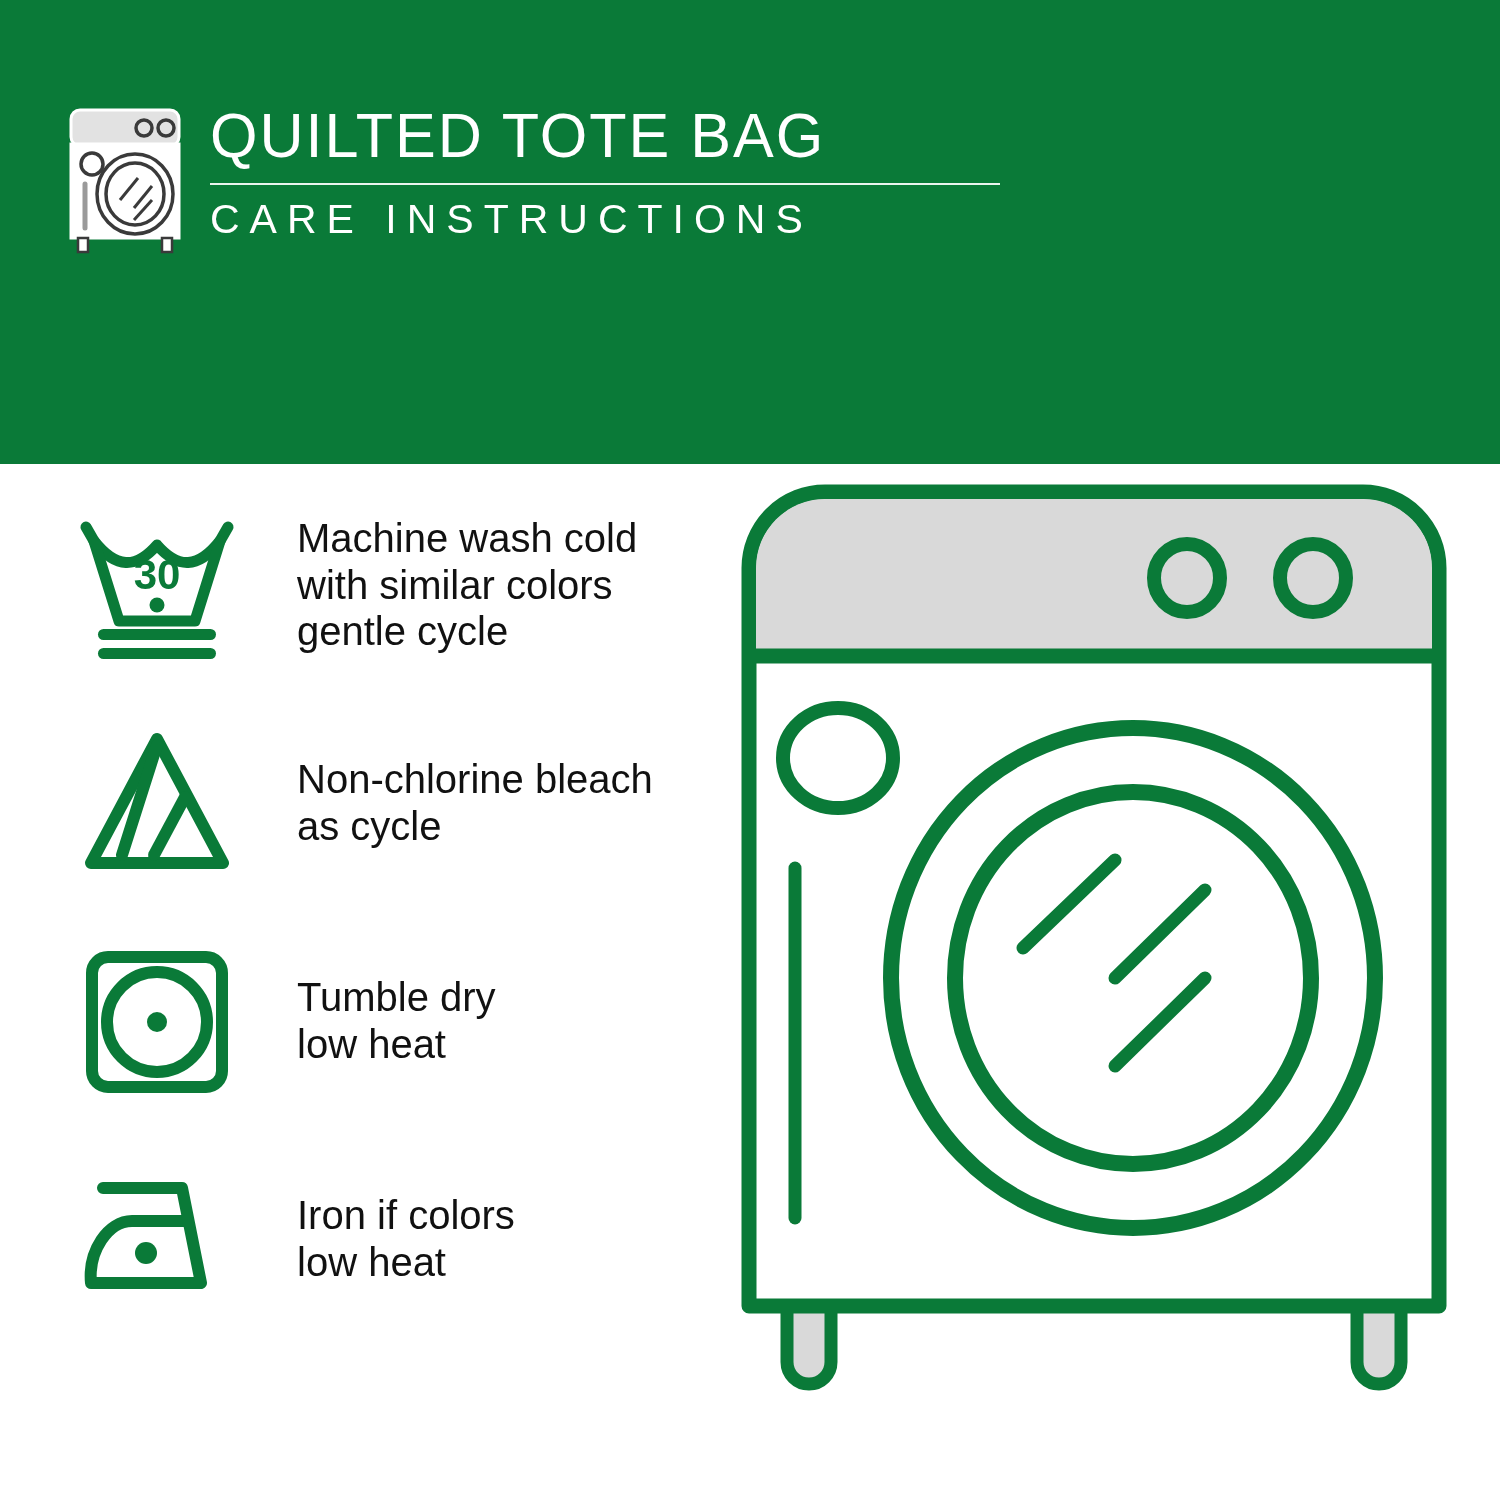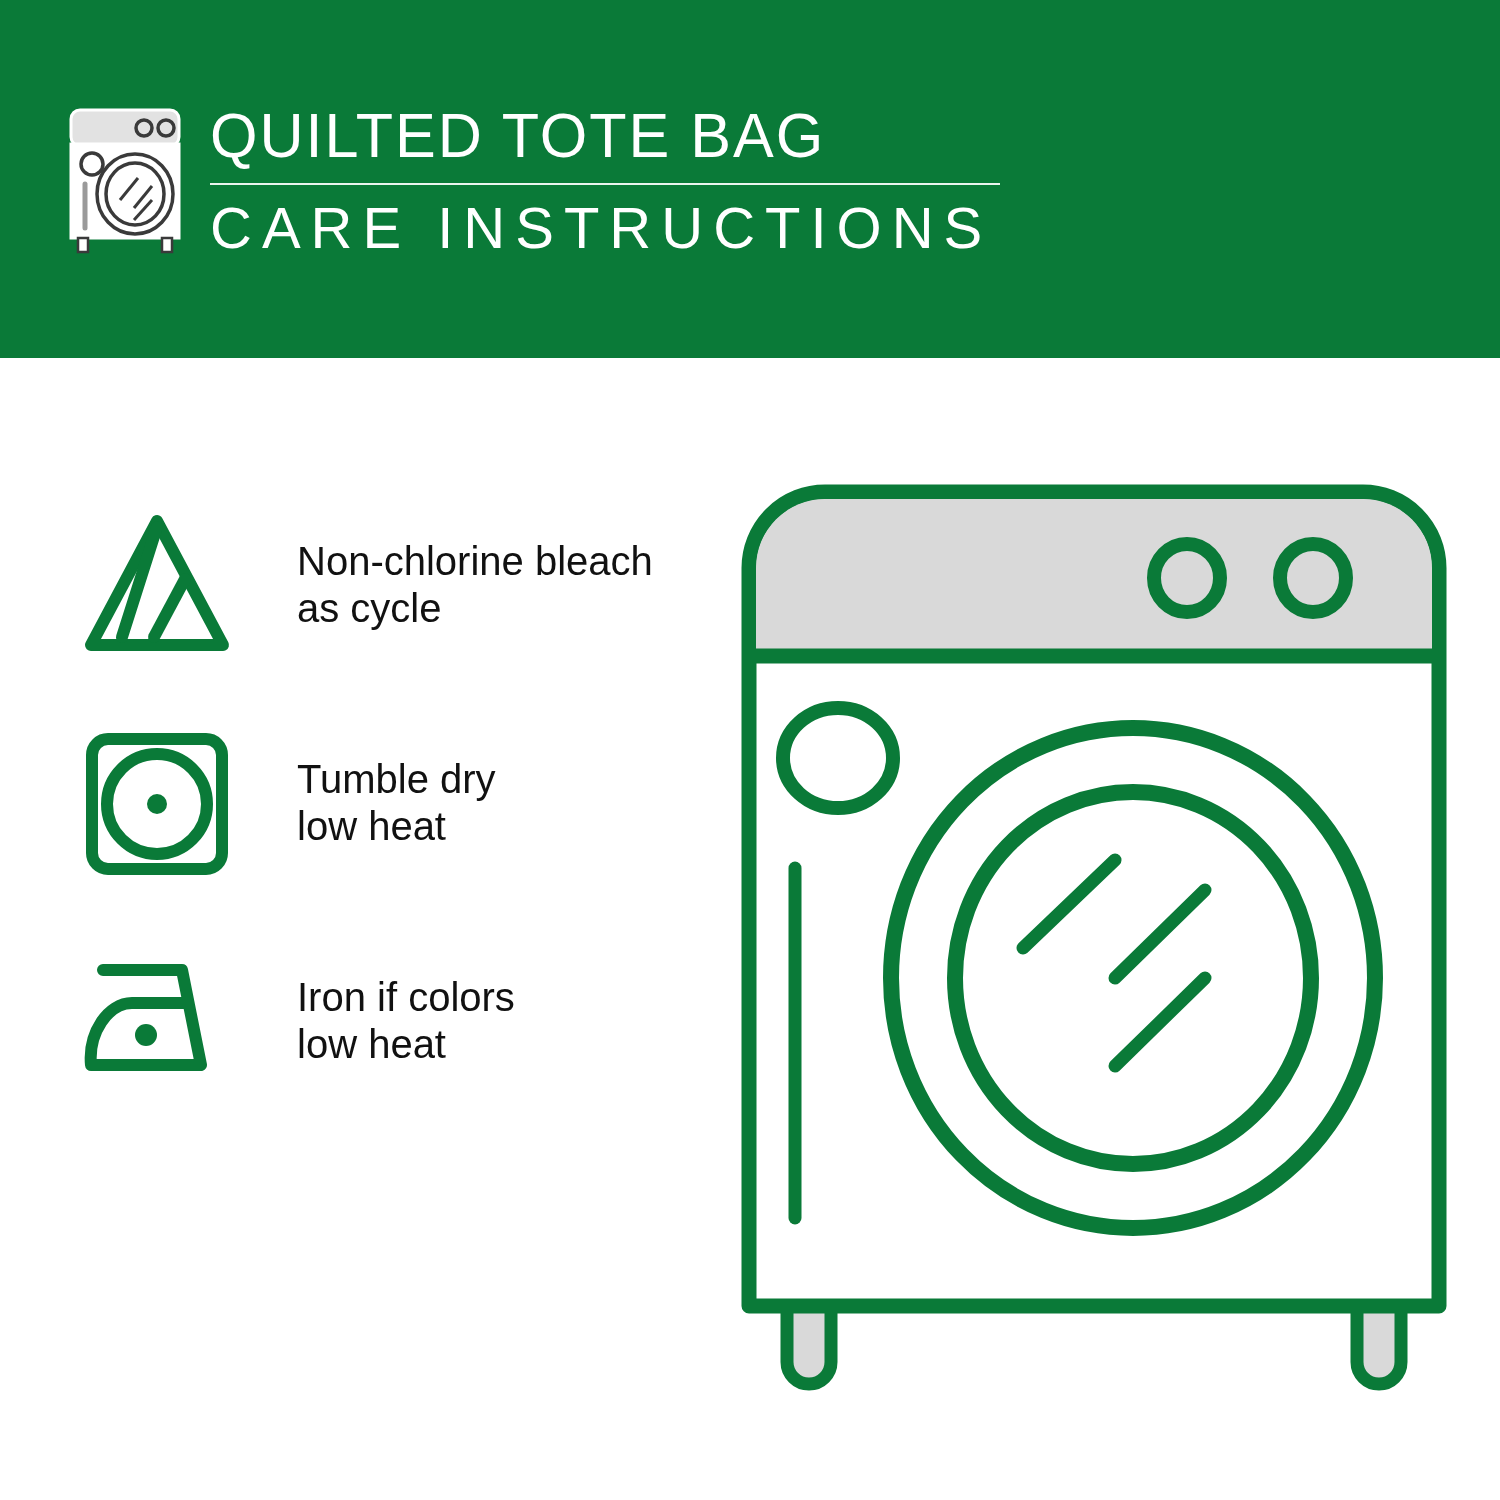--- a/index.html
+++ b/index.html
@@ -14,21 +14,21 @@
     overflow: hidden;
     position: relative;
   }
 
   
   .header {
     position: absolute;
     left: 0;
     top: 0;
     width: 1500px;
-    height: 358px;
+    height: 464px;
     background: #0a7a38;
     box-sizing: border-box;
   }
   .header-inner {
     position: absolute;
     left: 62px;
     top: 104px;
     display: flex;
     align-items: flex-start;
   }
@@ -58,21 +58,21 @@
   }
   .title-divider {
     width: 790px;
     height: 2px;
     background: #ffffff;
     opacity: 0.92;
     margin: 12px 0 14px 0;
   }
   .sub-title {
     font-family: "Liberation Sans", sans-serif;
-    font-size: 58px;
+    font-size: 41px;
     line-height: 1.0;
     font-weight: 400;
     letter-spacing: 10px;
     color: #ffffff;
     white-space: nowrap;
     margin: 0;
   }
 
   
   .content {
@@ -151,20 +151,37 @@
       <div class="title-divider"></div>
       <div class="sub-title">CARE INSTRUCTIONS</div>
     </div>
   </div>
 </div>
 
 <div class="content">
 
   <div class="care-list">
 
+    <div class="care-row">
+      <div class="care-symbol">
+        <svg viewBox="0 0 175 160" width="175" height="160" aria-hidden="true">
+          <g fill="none" stroke="#0a7a38" stroke-width="11" stroke-linecap="round" stroke-linejoin="round">
+            <path d="M16 22 L24 36 C 46 64, 66 64, 87 40 C 108 64, 128 64, 150 36 L158 22"></path>
+            <path d="M24 36 L49 116 L125 116 L150 36"></path>
+          </g>
+          <text x="87" y="84" text-anchor="middle" font-family="Liberation Sans, sans-serif" font-size="42" font-weight="700" fill="#0a7a38">30</text>
+          <circle cx="87" cy="100" r="7.5" fill="#0a7a38"></circle>
+          <rect x="28" y="124" width="118" height="11" rx="5.5" fill="#0a7a38"></rect>
+          <rect x="28" y="143" width="118" height="11" rx="5.5" fill="#0a7a38"></rect>
+        </svg>
+      </div>
+      <div class="care-text">Machine wash cold
+with similar colors
+gentle cycle</div>
+    </div>
 
     <div class="care-row">
       <div class="care-symbol">
         <svg viewBox="0 0 175 160" width="175" height="160" aria-hidden="true">
           <g fill="none" stroke="#0a7a38" stroke-width="12" stroke-linecap="round" stroke-linejoin="round">
             <path d="M87 16 L153 140 L21 140 Z"></path>
             <line x1="87" y1="22" x2="52" y2="132"></line>
             <line x1="115" y1="74" x2="84" y2="132"></line>
           </g>
         </svg>

